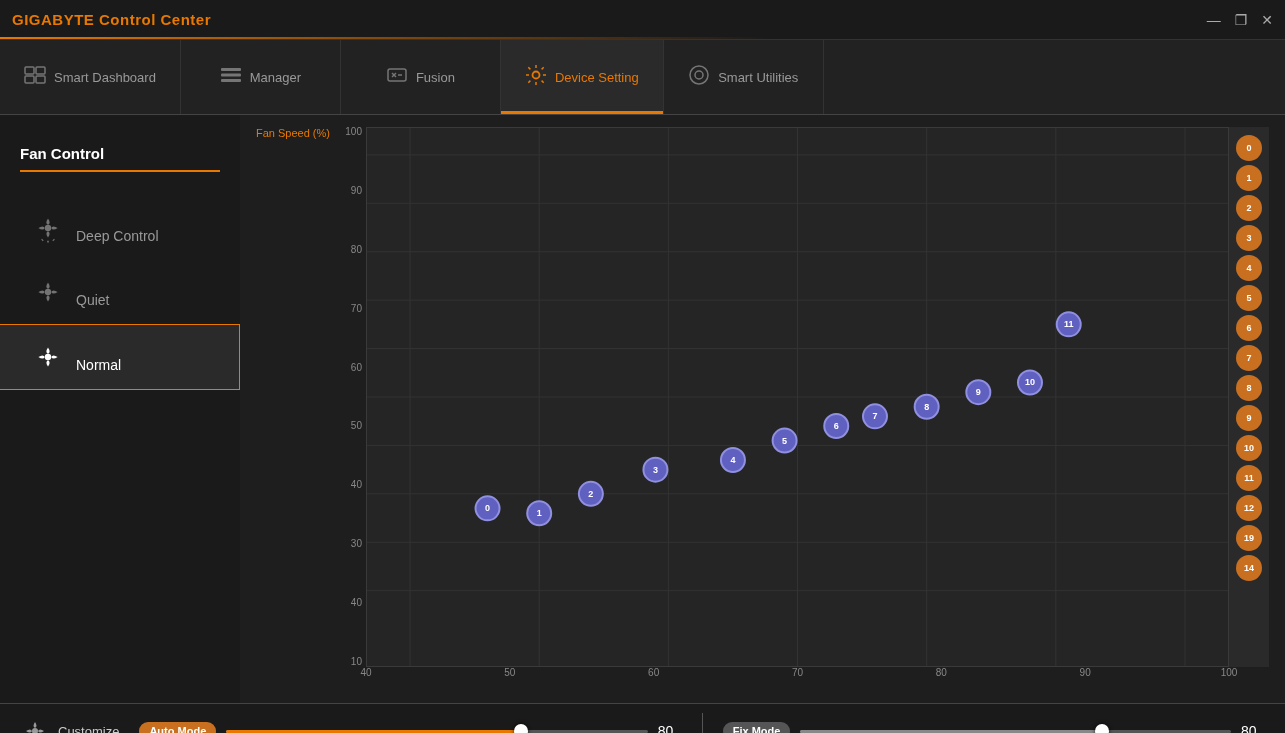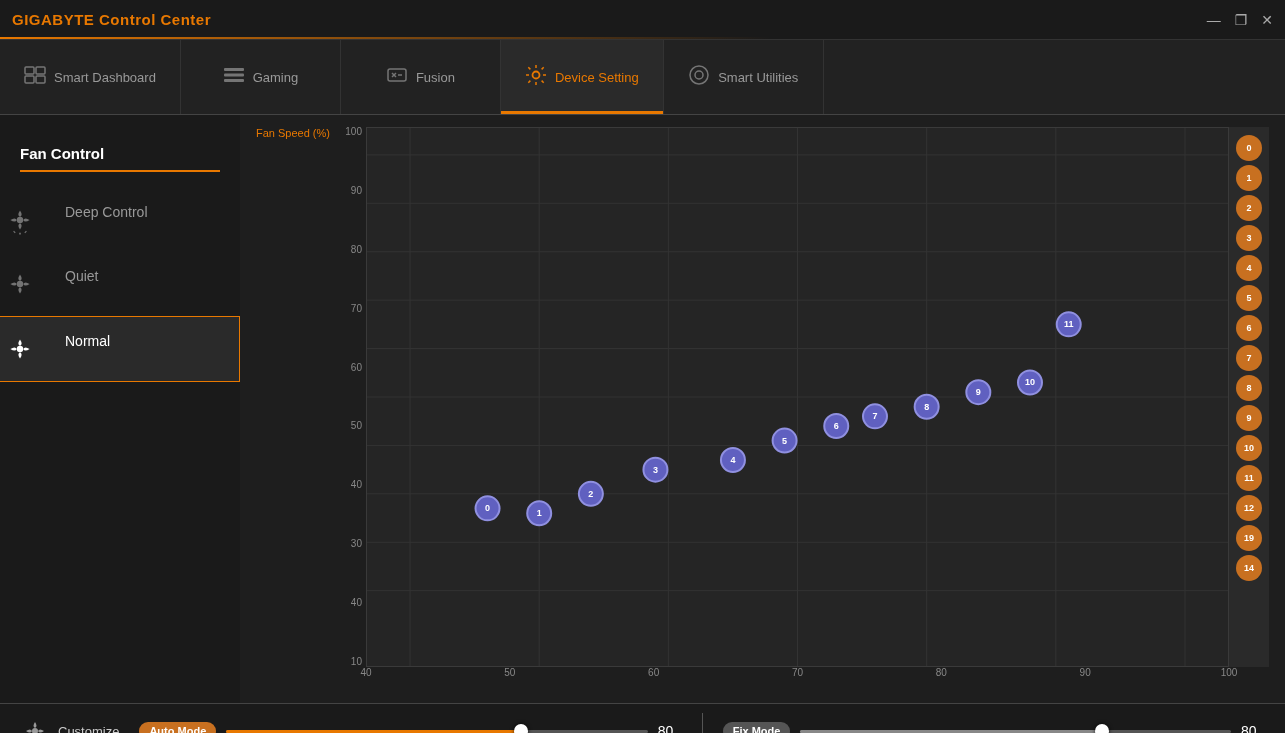--- a/index.html
+++ b/index.html
@@ -99,23 +99,23 @@
 
     
     #sidebar {
       width: 240px;
       background: #1a1a1a;
       flex-shrink: 0;
       padding: 20px 0;
     }
     .sidebar-item {
       display: flex;
-      align-items: flex-start;
-      gap: 29px;
-      padding: 16px 4px;
+      align-items: flex-end;
+      gap: 12px;
+      padding: 16px 32px;
       cursor: pointer;
       color: #999;
       font-size: 14px;
     }
     .sidebar-item.active {
       background: #2a2a2a;
       color: #fff;
       border-left: 3px solid #e87800;
     }
     .sidebar-item-label {
@@ -123,21 +123,21 @@
     }
     .fan-icon {
       width: 32px;
       height: 32px;
       opacity: 0.7;
     }
     .sidebar-item.active .fan-icon { opacity: 1; }
 
     
     .fan-control-title {
-      margin: 10px 20px 16px;
+      margin: 10px 20px 24px;
       font-size: 15px;
       color: #fff;
       font-weight: bold;
       border-bottom: 2px solid #e87800;
       padding-bottom: 8px;
     }
 
     
     #content {
       flex: 1;
@@ -308,21 +308,21 @@
     <span class="nav-label">Smart Dashboard</span>
   </div>
   <div class="nav-item">
     <span class="nav-icon">
       <svg width="22" height="18" viewBox="0 0 22 18" fill="none">
         <rect x="1" y="2" width="20" height="3" rx="1" fill="#999"></rect>
         <rect x="1" y="7.5" width="20" height="3" rx="1" fill="#999"></rect>
         <rect x="1" y="13" width="20" height="3" rx="1" fill="#999"></rect>
       </svg>
     </span>
-    <span class="nav-label">Gaming</span>
+    <span class="nav-label">Manager</span>
   </div>
   <div class="nav-item">
     <span class="nav-icon">
       <svg width="22" height="18" viewBox="0 0 22 18" fill="none">
         <rect x="2" y="3" width="18" height="12" rx="2" stroke="#999" stroke-width="1.5"></rect>
         <line x1="6" y1="7" x2="10" y2="11" stroke="#999" stroke-width="1.5"></line>
         <line x1="10" y1="7" x2="6" y2="11" stroke="#999" stroke-width="1.5"></line>
         <line x1="12" y1="9" x2="16" y2="9" stroke="#999" stroke-width="1.5"></line>
       </svg>
     </span>

